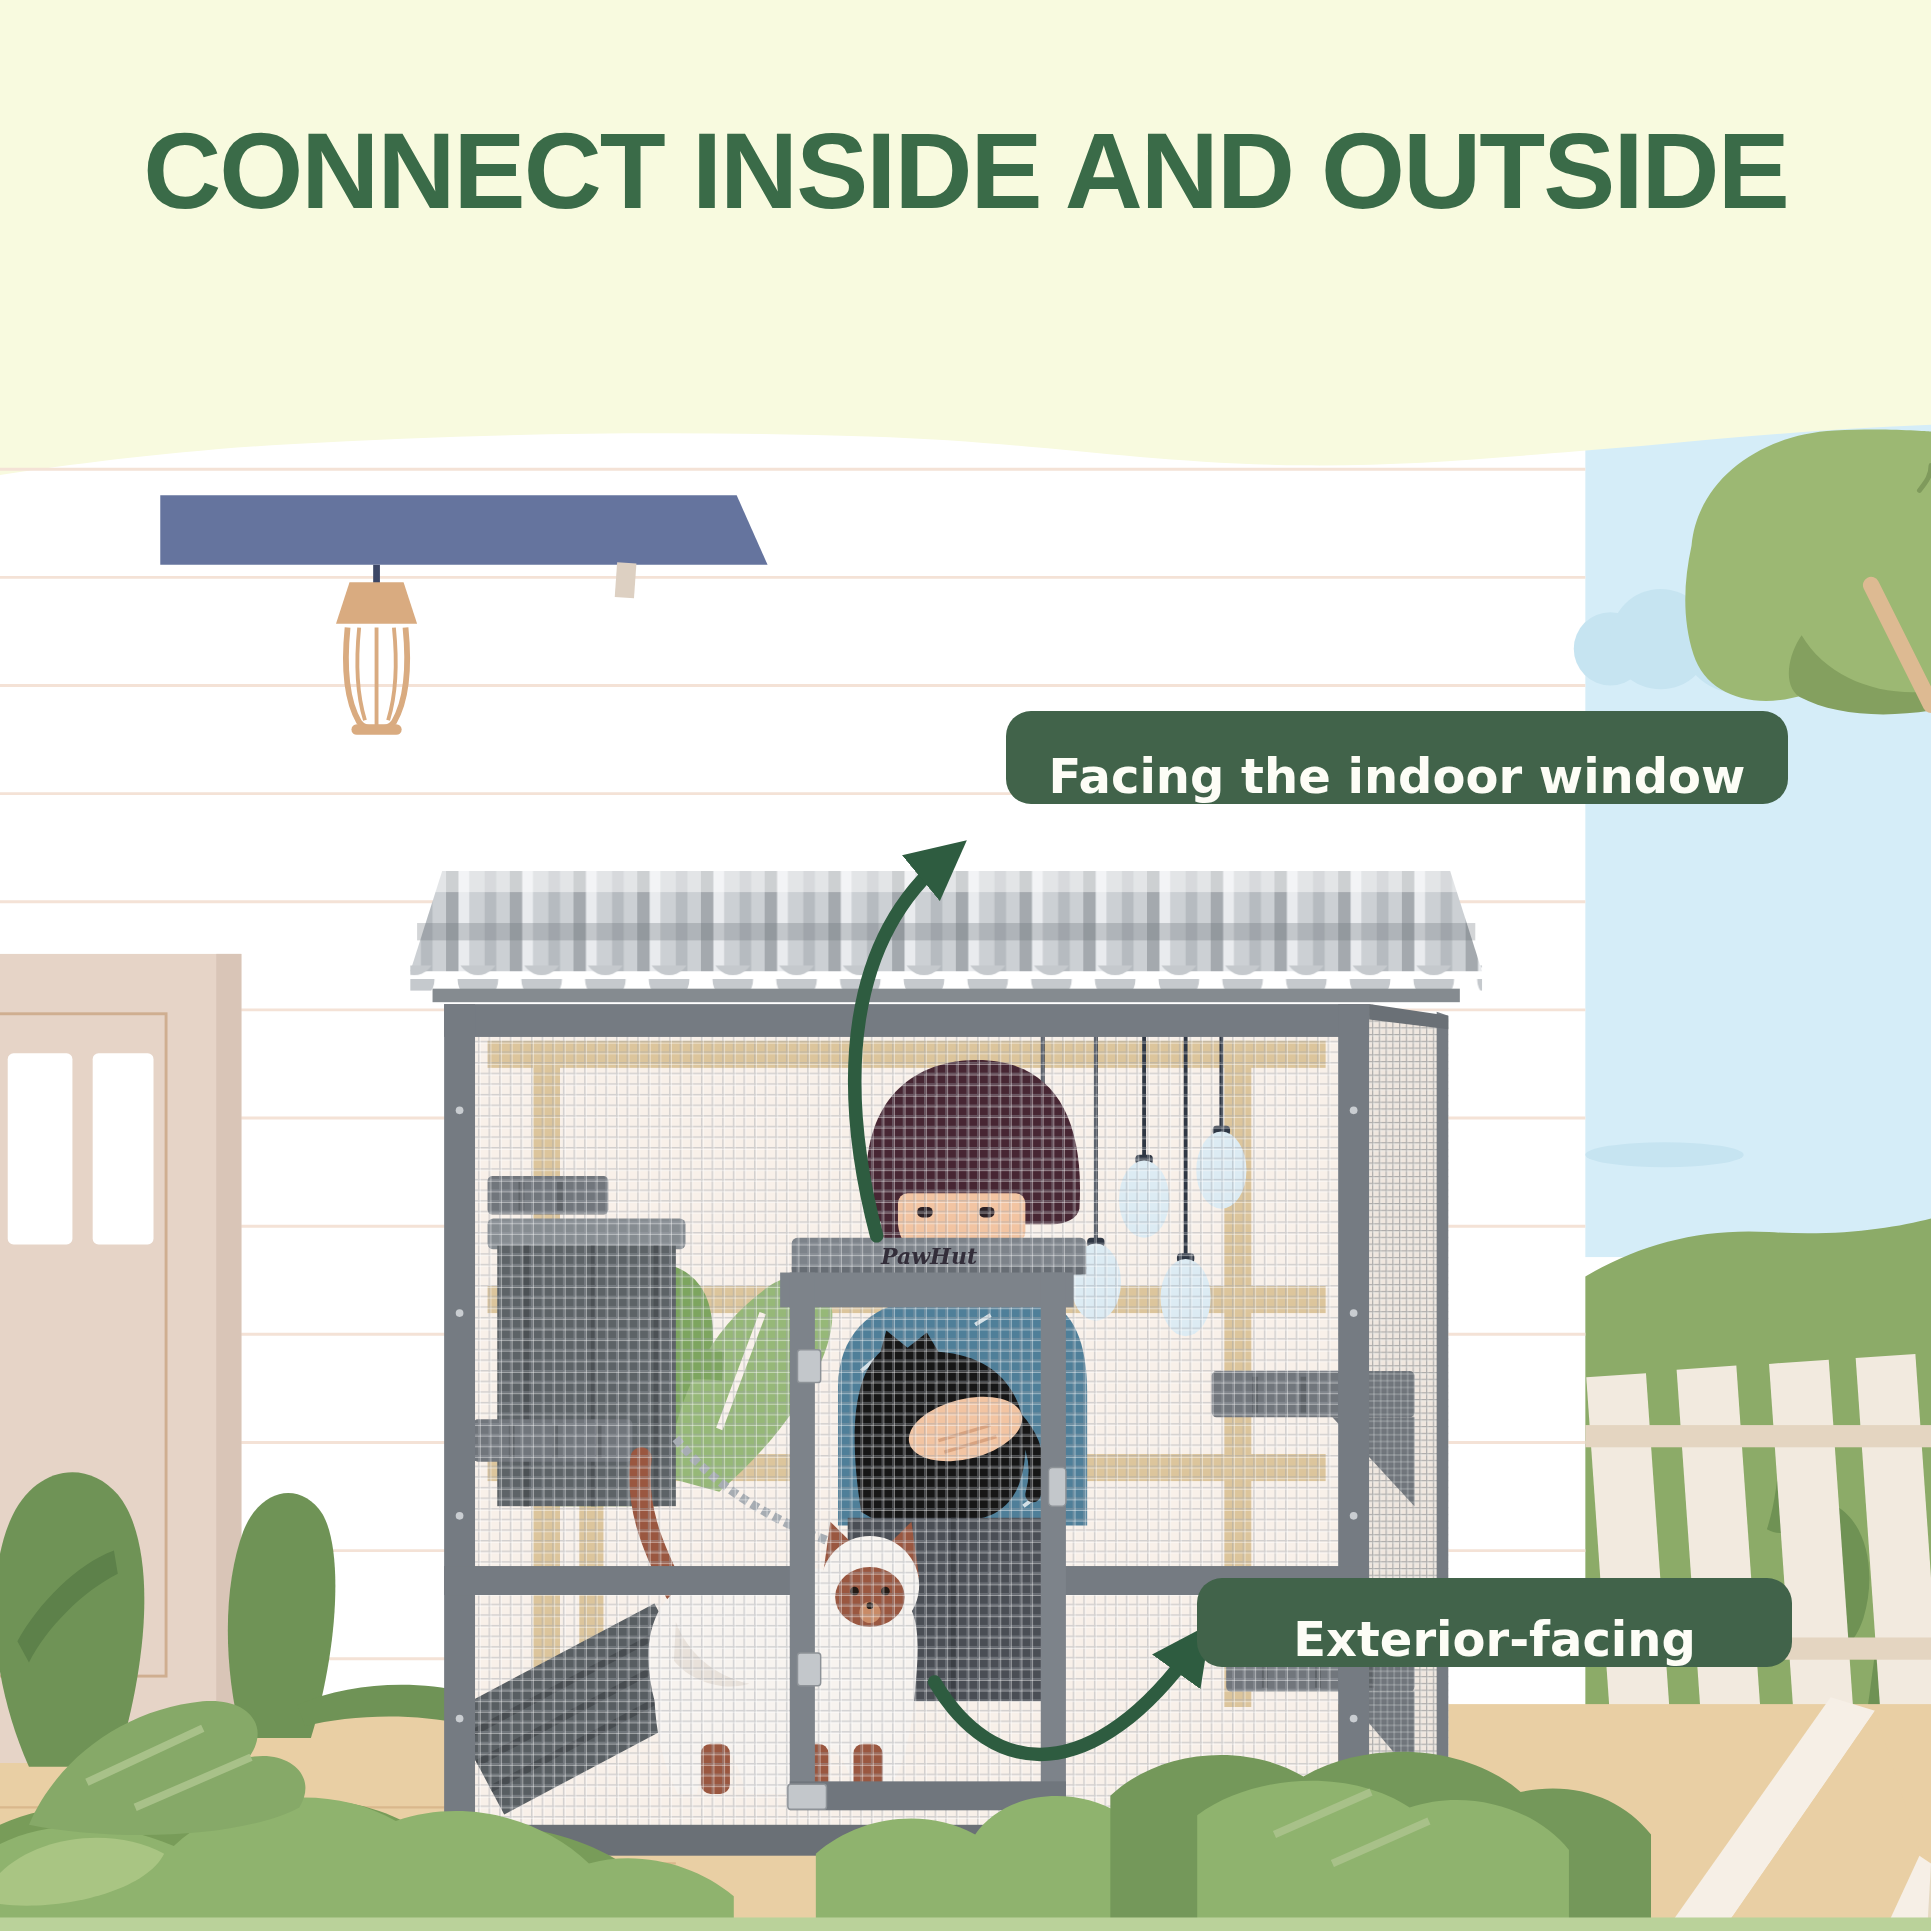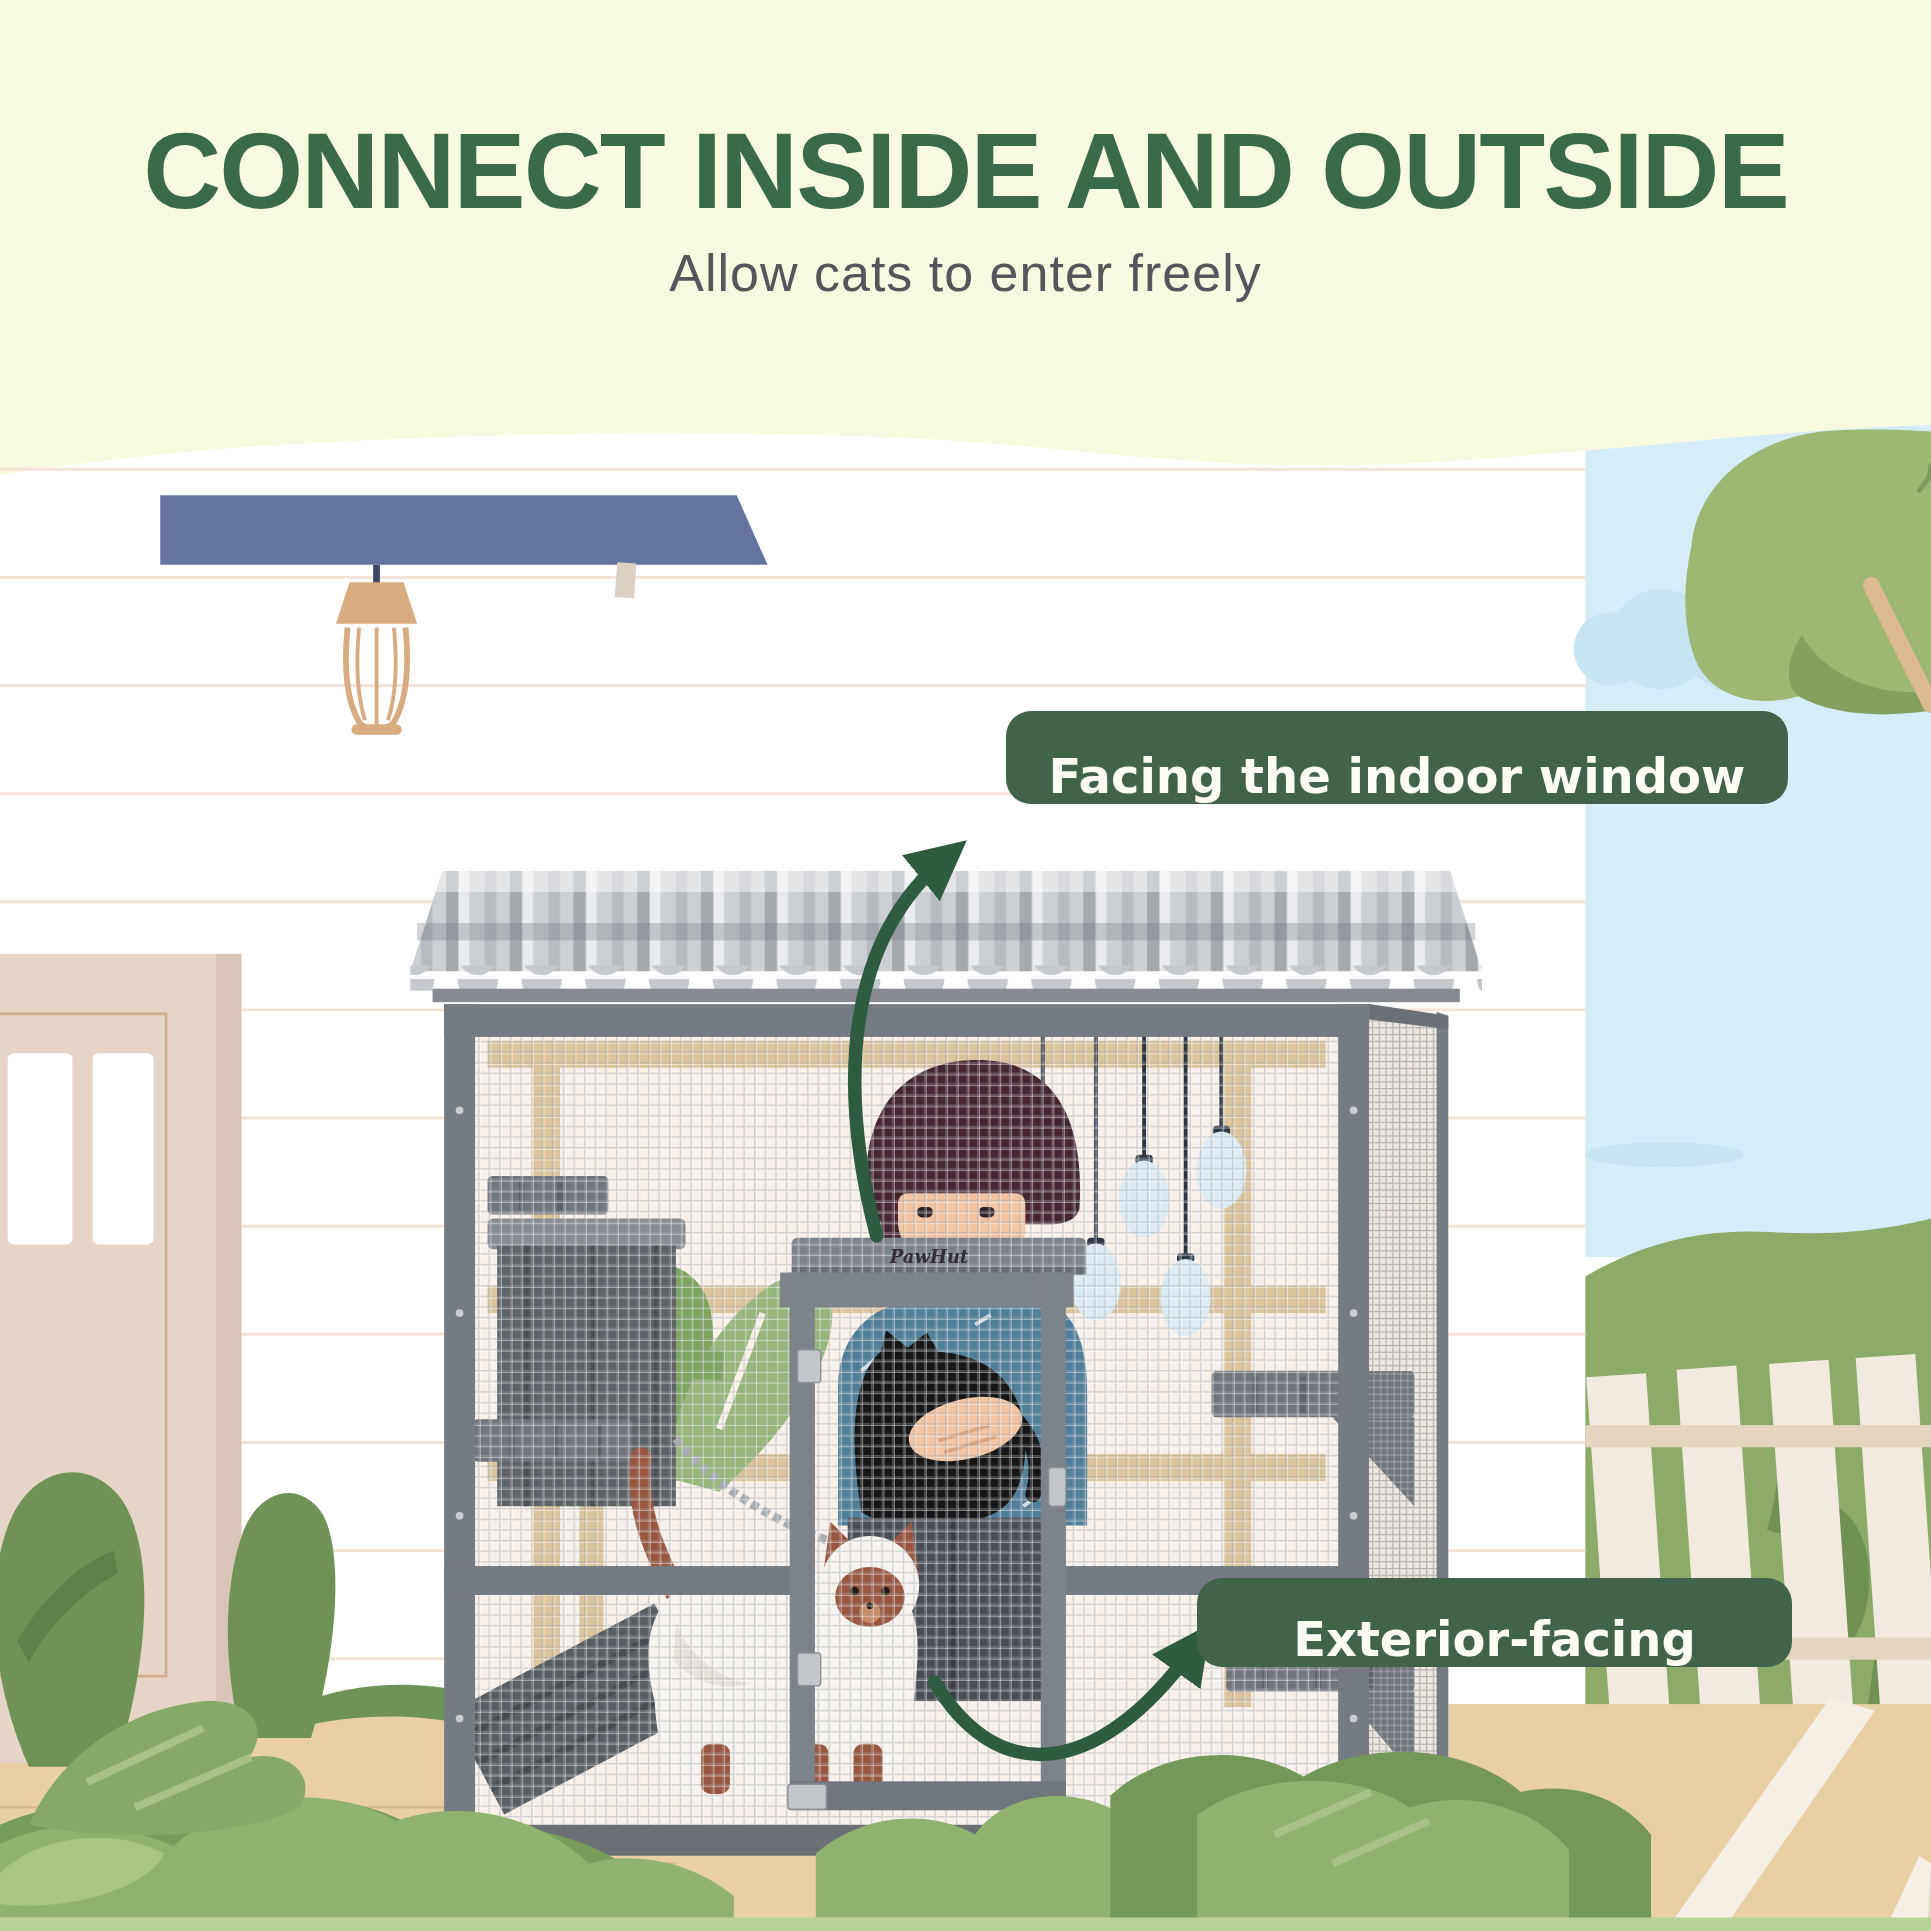--- a/index.html
+++ b/index.html
@@ -12,21 +12,21 @@
   .subtitle{position:absolute;left:0;top:243px;width:1931px;text-align:center;
          font-family:"Liberation Sans",sans-serif;font-weight:400;font-size:52px;
          letter-spacing:1px;color:#55565b;z-index:3;}
   .callout{position:absolute;background:#41634a;color:#fdfdf6;border-radius:25px;
          display:flex;align-items:flex-end;justify-content:center;
          font-family:"DejaVu Sans",sans-serif;font-weight:bold;z-index:4;}
   .callout.indoor{left:1006px;top:711px;width:782px;height:93px;font-size:48px;}
   .callout.exterior{left:1197px;top:1539px;width:595px;height:89px;font-size:48px;margin-top:39px;}
   .brandlogo{position:absolute;left:871px;top:1242px;width:116px;height:29px;z-index:2;
          color:#332e3a;font-family:"DejaVu Serif",serif;font-style:italic;font-weight:bold;
-         font-size:18px;text-align:center;line-height:29px;letter-spacing:0px;}
+         font-size:22px;text-align:center;line-height:29px;letter-spacing:0px;}
 </style>
 </head>
 <body>
 
 <div id="stage">
 
 <svg id="scene" viewBox="0 0 2000 2000">
   <defs>
     <pattern id="meshF" width="11" height="11" patternUnits="userSpaceOnUse">
       <path d="M0 .8H11 M.8 0V11" stroke="rgba(157,163,169,0.42)" stroke-width="1.6" fill="none"></path>
@@ -301,21 +301,20 @@
     <rect x="0" y="1986" width="2000" height="14" fill="#bad29a"></rect>
   </g>
 
   <g stroke="#2e5c40" stroke-width="14" fill="none" stroke-linecap="round">
     <path d="M908,1280 C866,1120 878,972 980,888" marker-end="url(#ah)"></path>
     <path d="M968,1742 C1028,1844 1132,1852 1238,1704" marker-end="url(#ah)"></path>
   </g>
 </svg>
 
   <div class="title">CONNECT INSIDE AND OUTSIDE</div>
-  <div class="subtitle">Allow cats to enter freely</div>
 
   <div class="callout indoor">
     <span>Facing the indoor window</span>
   </div>
   <div class="callout exterior">
     <span>Exterior-facing</span>
   </div>
 
   <div class="brandlogo">PawHut</div>
 </div>

